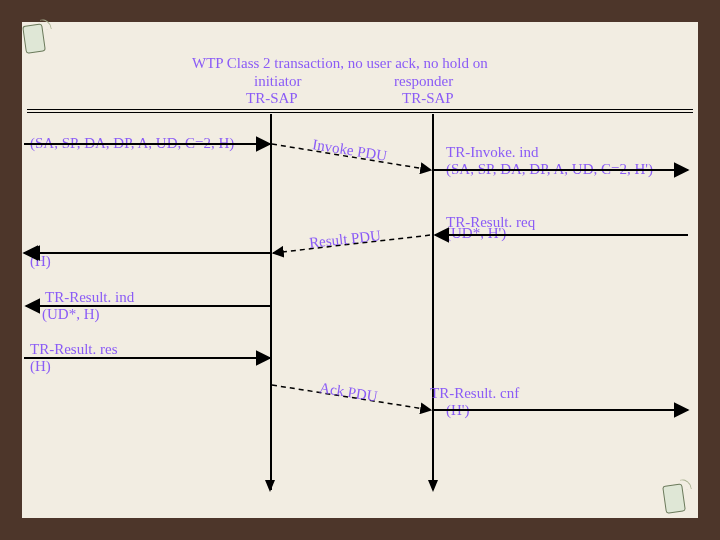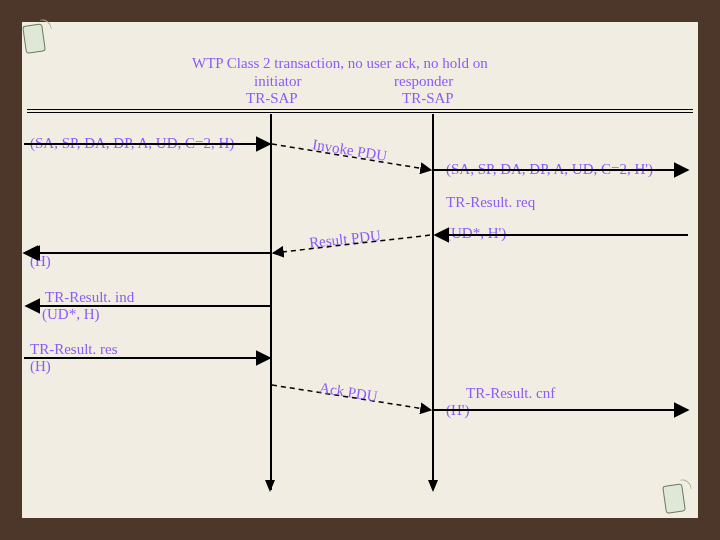--- a/index.html
+++ b/index.html
@@ -93,26 +93,27 @@
   <div class="label" style="left:8px; top:113px;">(SA, SP, DA, DP, A, UD, C=2, H)</div>
 
   <div class="label" style="left:8px; top:231px;">(H)</div>
 
   <div class="label" style="left:23px; top:267px;">TR-Result. ind</div>
   <div class="label" style="left:20px; top:284px;">(UD*, H)</div>
 
   <div class="label" style="left:8px; top:319px;">TR-Result. res</div>
   <div class="label" style="left:8px; top:336px;">(H)</div>
 
+  <div class="label" style="left:424px; top:122px;">TR-Invoke. ind</div>
   <div class="label" style="left:424px; top:139px;">(SA, SP, DA, DP, A, UD, C=2, H')</div>
 
-  <div class="label" style="left:424px; top:172px;">TR-Result. req</div>
+  <div class="label" style="left:424px; top:192px;">TR-Result. req</div>
   <div class="label" style="left:424px; top:203px;">(UD*, H')</div>
 
-  <div class="label" style="left:444px; top:363px;text-align:right;">TR-Result. cnf</div>
+  <div class="label" style="left:408px; top:363px;text-align:right;">TR-Result. cnf</div>
   <div class="label" style="left:424px; top:380px;">(H')</div>
 
   <svg class="arrow" style="left:0;top:0;" width="720" height="540">
     <defs>
       <marker id="ahR" viewBox="0 0 10 10" refX="9" refY="5" markerWidth="8" markerHeight="8" orient="auto">
         <path d="M0,0 L10,5 L0,10 z" fill="#000"></path>
       </marker>
       <marker id="ahL" viewBox="0 0 10 10" refX="1" refY="5" markerWidth="8" markerHeight="8" orient="auto">
         <path d="M10,0 L0,5 L10,10 z" fill="#000"></path>
       </marker>

